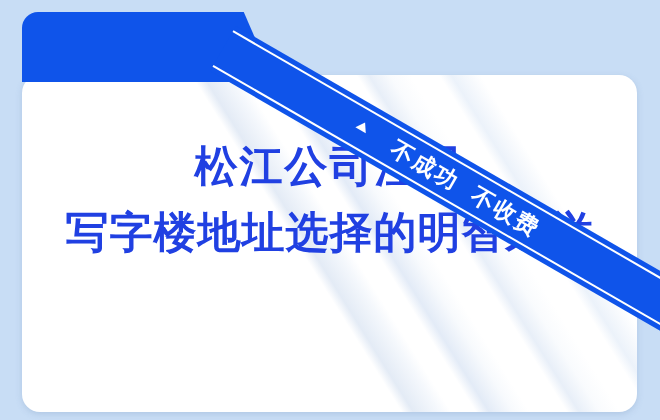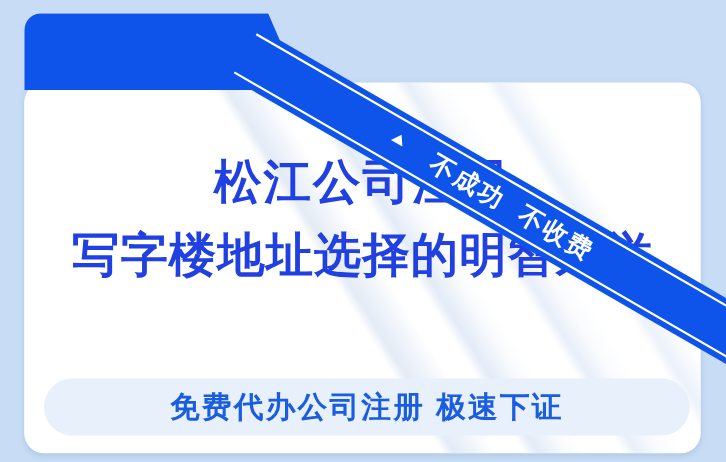--- a/index.html
+++ b/index.html
@@ -172,23 +172,20 @@
 <div class="banner">
 
   <div class="card">
     <div class="card-shine"></div>
 
     <div class="headline">
       <div class="headline-line1">松江公司注册</div>
       <div class="headline-line2">写字楼地址选择的明智之举</div>
     </div>
 
-    <div class="cta-pill">
-      <div class="cta-label"><span>免费代办公司注册</span><span class="gap"></span><span>极速下证</span></div>
-    </div>
   </div>
 
   <div class="brand-tab"></div>
   <div class="brand-tab-label">上海壹隆</div>
 
   <div class="ribbon">
     <div class="ribbon-line-top"></div>
     <div class="ribbon-line-bottom"></div>
     <div class="ribbon-marker"></div>
     <div class="ribbon-text"><span>不成功</span><span class="gap"></span><span>不收费</span></div>

